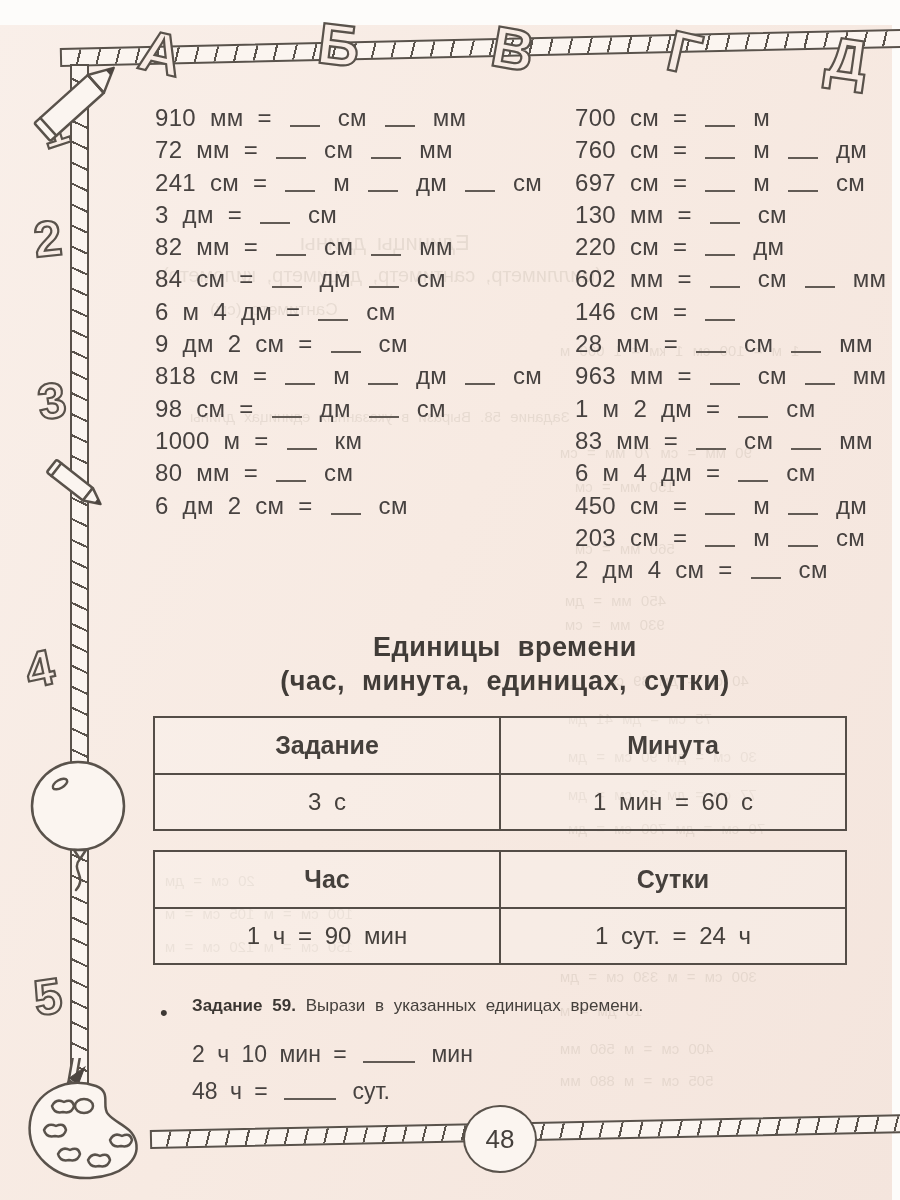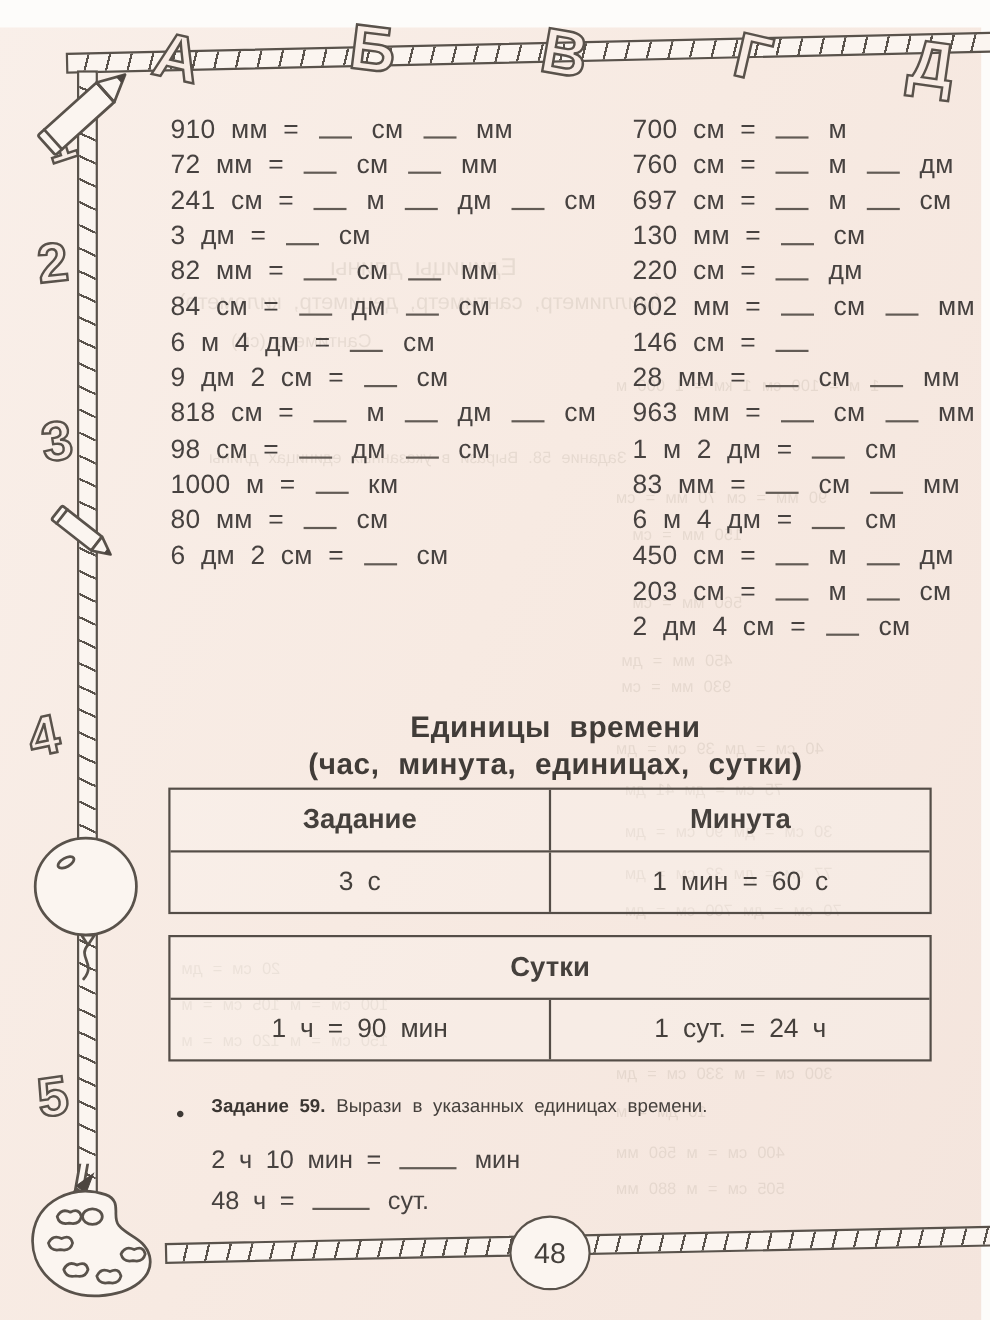--- a/index.html
+++ b/index.html
@@ -30,21 +30,21 @@
   .ex-col{position:absolute;color:#474240;font-size:24px;line-height:32.3px;
           word-spacing:7px;letter-spacing:.3px;white-space:nowrap;}
   .ex-col-left{left:155px;top:102px;width:400px;}
   .ex-col-right{left:575px;top:102px;width:345px;}
   .blank{display:inline-block;border-bottom:2px solid #625b55;height:12px;
          margin:0 4px;vertical-align:-1px;}
 
   
   .sec-title{position:absolute;left:150px;top:630px;width:710px;text-align:center;
              font-weight:bold;color:#413c38;font-size:27px;line-height:34px;
-             letter-spacing:.5px;word-spacing:9px;margin-top:14px;}
+             letter-spacing:.5px;word-spacing:9px;}
   .wtable{position:absolute;left:153px;width:694px;border:2px solid #544d47;
           box-sizing:border-box;background:rgba(252,247,243,.25);color:#45403c;}
   .wtable-1{top:716px;}
   .wtable-2{top:850px;}
   .trow{display:flex;}
   .trow.thead{border-bottom:2px solid #544d47;font-weight:bold;font-size:25px;}
   .trow .cell{flex:1;text-align:center;padding:13px 0;word-spacing:6px;}
   .trow .cell + .cell{border-left:2px solid #544d47;}
   .trow.tbody{font-size:24px;}
 
@@ -209,20 +209,21 @@
         <div class="cell">Задание</div>
         <div class="cell">Минута</div>
       </div>
       <div class="trow tbody">
         <div class="cell">3 с</div>
         <div class="cell">1 мин = 60 с</div>
       </div>
     </div>
   <div class="wtable wtable-2">
       <div class="trow thead">
+        <div class="cell">Час</div>
         <div class="cell">Сутки</div>
       </div>
       <div class="trow tbody">
         <div class="cell">1 ч = 90 мин</div>
         <div class="cell">1 сут. = 24 ч</div>
       </div>
     </div>
 
   <div class="task-bullet">•</div>
   <div class="task-head">

